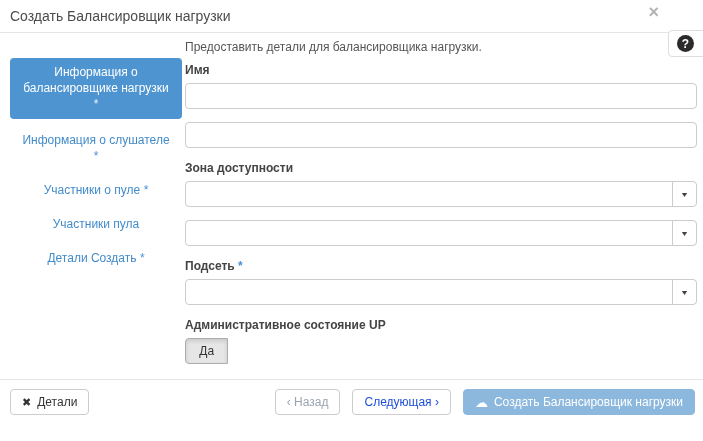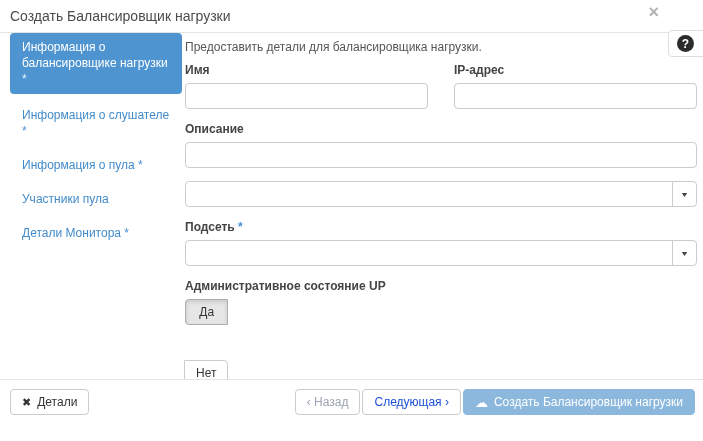--- a/index.html
+++ b/index.html
@@ -11,21 +11,21 @@
   
   .dialog-header { position:absolute; top:0; left:0; right:0; height:33px; border-bottom:1px solid #e5e5e5; background:#fff; }
   .dialog-title { position:absolute; left:10px; top:8px; font-size:14px; color:#4c4c4c; }
   .close-btn { position:absolute; right:44px; top:3px; font-size:18px; font-weight:bold; color:#b4b4b4; cursor:pointer; line-height:1; }
 
   
   .help-btn { position:absolute; top:30px; left:668px; width:44px; height:27px; background:#fff; border:1px solid #ddd; border-radius:4px; display:flex; align-items:center; padding-left:8px; cursor:pointer; }
   .help-circle { width:17px; height:17px; border-radius:50%; background:#2b2b2b; color:#fff; font-size:12px; font-weight:bold; display:flex; align-items:center; justify-content:center; line-height:1; }
 
   
-  .sidebar { position:absolute; left:10px; top:33px; width:172px; font-size:12px; }
+  .sidebar { position:absolute; left:10px; top:58px; width:172px; font-size:12px;text-align:center; }
   .tab { color:#428bca; padding:9px 12px; line-height:1.35; cursor:pointer; }
   .tab.active { background:#4d94d0; color:#fff; border-radius:4px; padding:6px 12px; margin-bottom:4px; }
   .req { color:#4a90d9; }
   .tab.active .req { color:#eaf3fb; }
 
   
   .form { position:absolute; left:185px; top:40px; width:512px; }
   .intro { font-size:12px; color:#555; margin-bottom:9px; }
   .fg { margin-bottom:13px; }
   .fg label { display:block; font-size:12px; font-weight:bold; color:#444; margin-bottom:6px; }
@@ -41,21 +41,21 @@
   .btn-group { display:inline-flex;flex-direction:column; }
   .toggle { padding:5px 11px; font-size:12px; border:1px solid #ccc; background:#fff; color:#333; cursor:pointer; }
   .toggle.on { background:#e6e6e6; border-color:#adadad; box-shadow:inset 0 2px 4px rgba(0,0,0,.13); }
   .toggle.first { border-radius:4px 0 0 4px; }
   .toggle.last { border-radius:0 4px 4px 0; margin-left:-1px;margin-top:35px; }
 
   
   .footer { position:absolute; left:0; right:0; bottom:0; height:46px; border-top:1px solid #e5e5e5; padding:9px 8px 0 10px; background:#fff; }
   .btn { display:inline-flex; align-items:center; gap:6px; padding:5px 11px; font-size:12px; border:1px solid #ccc; border-radius:4px; background:#fff; color:#444; cursor:pointer; white-space:nowrap; }
   .btn-cancel { float:left; color:#333; }
-  .right-group { float:right; display:flex; gap:2px; }
+  .right-group { float:right; display:flex; gap:12px; }
   .btn-back { color:#9aa5b1; }
   .btn-next { color:#1d4ed8; }
   .btn-submit { background:#8cb8de; border-color:#8cb8de; color:#fff; }
   .icon-x { font-size:11px; }
   .icon-cloud { font-size:13px; line-height:1; }
 </style>
 </head>
 <body>
 
 <div class="dialog">
@@ -72,52 +72,56 @@
   <div class="sidebar">
     <div class="tab active">
       <span>Информация о балансировщике нагрузки</span>
       <span class="req">*</span>
     </div>
     <div class="tab">
       <span>Информация о слушателе</span>
       <span class="req">*</span>
     </div>
     <div class="tab">
-      <span>Информация о пула</span>
+      <span>Участники о пуле</span>
       <span class="req">*</span>
     </div>
     <div class="tab">
       <span>Участники пула</span>
       <span class="req"></span>
     </div>
     <div class="tab">
-      <span>Детали Монитора</span>
+      <span>Детали Создать</span>
       <span class="req">*</span>
     </div>
   </div>
 
   <div class="form">
     <div class="intro">Предоставить детали для балансировщика нагрузки.</div>
 
     <div class="row2">
       <div class="fg">
         <label>Имя</label>
         <input class="text-input" type="text" value="" style="">
       </div>
-      <div class="fg">
-        <label>IP-адрес</label>
-        <input class="text-input" type="text" value="" style="">
-      </div>
     </div>
 
     <div class="fg">
-      <label>Описание</label>
       <input class="text-input" type="text" value="" style="">
     </div>
 
+    <div class="fg">
+      <label>Зона доступности</label>
+      <div class="select">
+        <span class="val"></span>
+        <span class="caret-box">
+            <span class="caret-glyph">▼</span>
+          </span>
+      </div>
+    </div>
 
     <div class="fg">
       <div class="select">
         <span class="val"></span>
         <span class="caret-box">
             <span class="caret-glyph">▼</span>
           </span>
       </div>
     </div>
 

